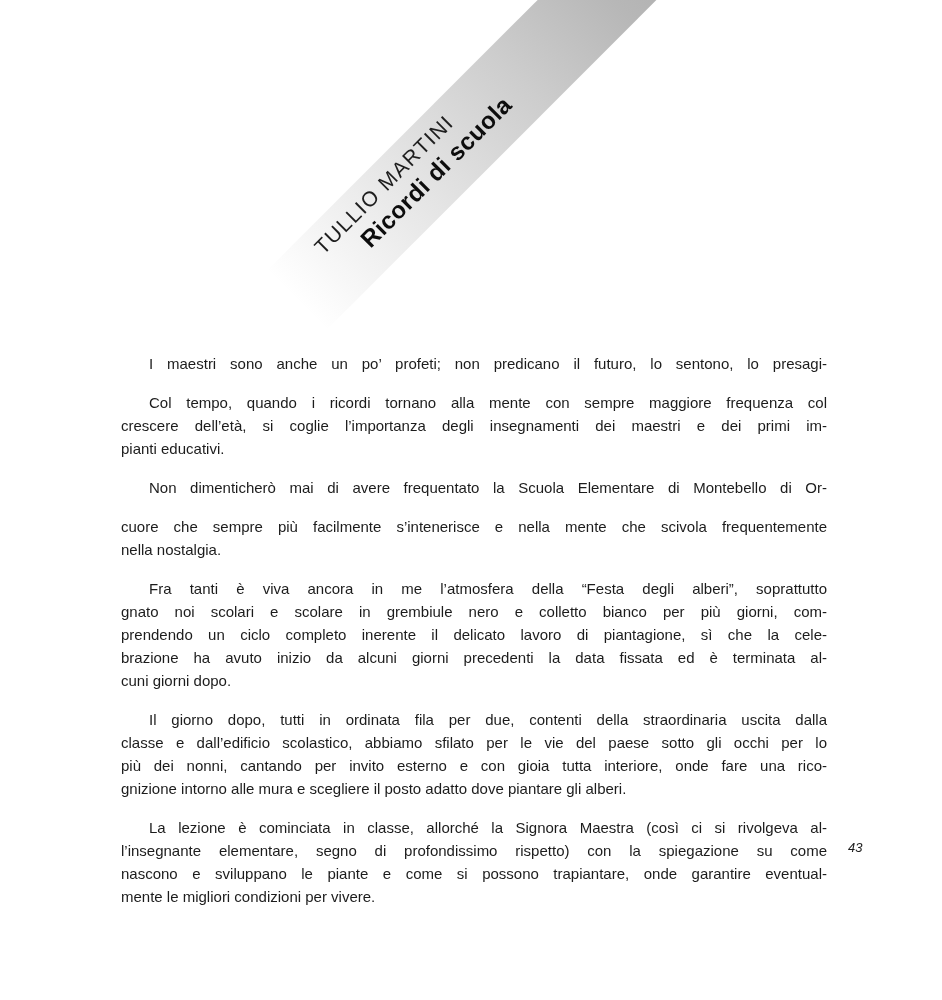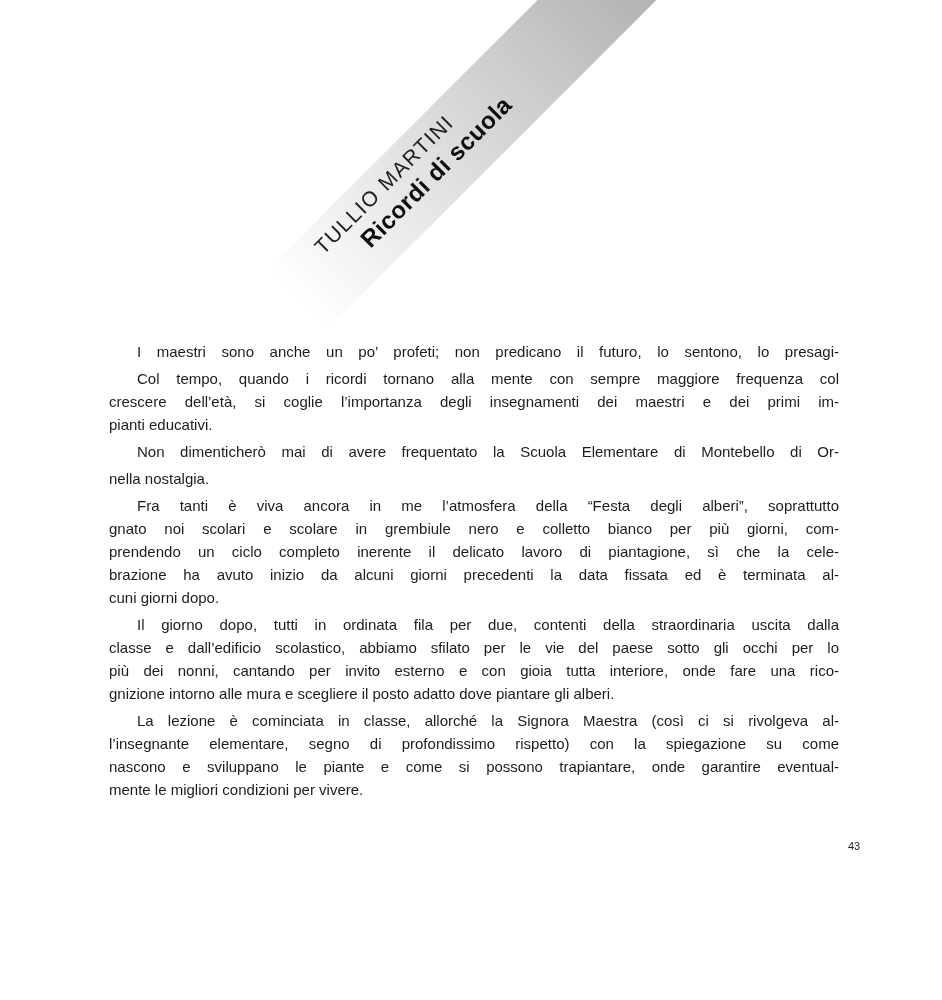--- a/index.html
+++ b/index.html
@@ -60,38 +60,39 @@
   
   .body-text {
     position: absolute;
     left: 105px;
     top: 336px;
     width: 738px;
     font-size: 15px;
     line-height: 23px;
     color: #1c1c1c;
   }
-  .para { margin: 4px; }
+  .para { margin: 16px; }
   .line {
     text-align: justify;
     text-align-last: justify;
   }
   .line.last {
     text-align-last: left;
   }
   .line.first {
     text-indent: 28px;
   }
 
   
   .page-number {
     position: absolute;
     left: 848px;
     top: 840px;
-    font-size: 11px;
+    font-size: 13px;
+    font-style: italic;
     color: #1c1c1c;
   }
 </style>
 </head>
 <body>
 
 <div class="page">
 
   <div class="ribbon">
     <div class="ribbon-text">
@@ -106,20 +107,21 @@
       </div>
       <div class="para">
         <div class="line first">Col tempo, quando i ricordi tornano alla mente con sempre maggiore frequenza col</div>
         <div class="line">crescere dell’età, si coglie l’importanza degli insegnamenti dei maestri e dei primi im-</div>
         <div class="line last">pianti educativi.</div>
       </div>
       <div class="para">
         <div class="line first">Non dimenticherò mai di avere frequentato la Scuola Elementare di Montebello di Or-</div>
       </div>
       <div class="para">
+        <div class="line">cuore che sempre più facilmente s’intenerisce e nella mente che scivola frequentemente</div>
         <div class="line last">nella nostalgia.</div>
       </div>
       <div class="para">
         <div class="line first">Fra tanti è viva ancora in me l’atmosfera della “Festa degli alberi”, soprattutto</div>
         <div class="line">gnato noi scolari e scolare in grembiule nero e colletto bianco per più giorni, com-</div>
         <div class="line">prendendo un ciclo completo inerente il delicato lavoro di piantagione, sì che la cele-</div>
         <div class="line">brazione ha avuto inizio da alcuni giorni precedenti la data fissata ed è terminata al-</div>
         <div class="line last">cuni giorni dopo.</div>
       </div>
       <div class="para">

